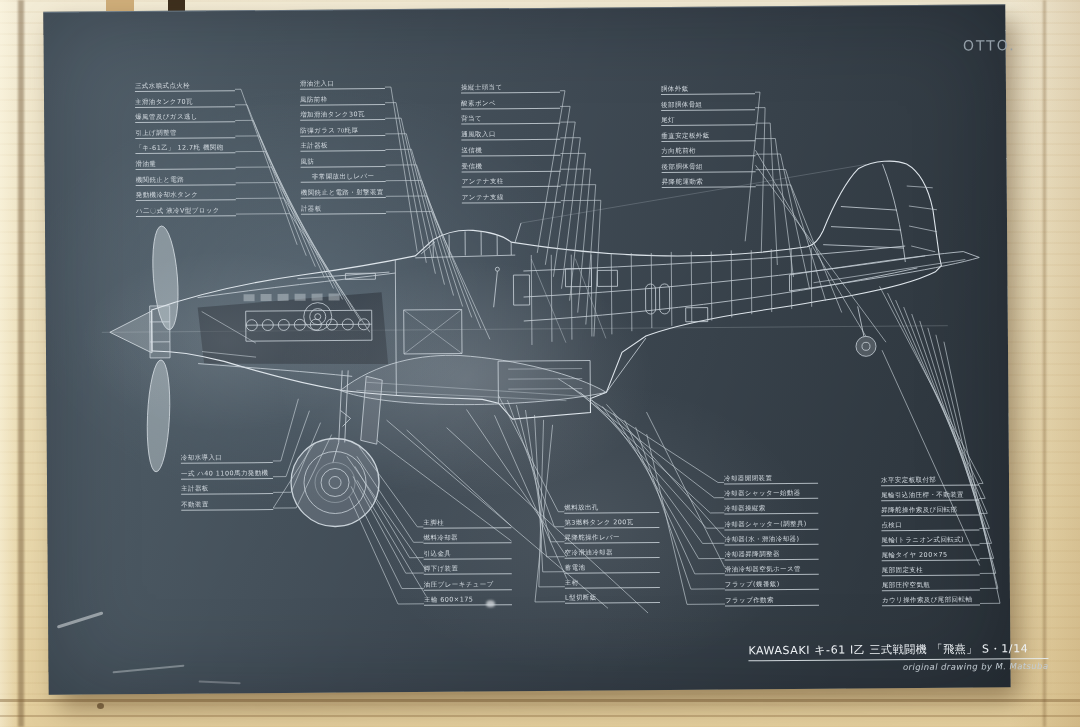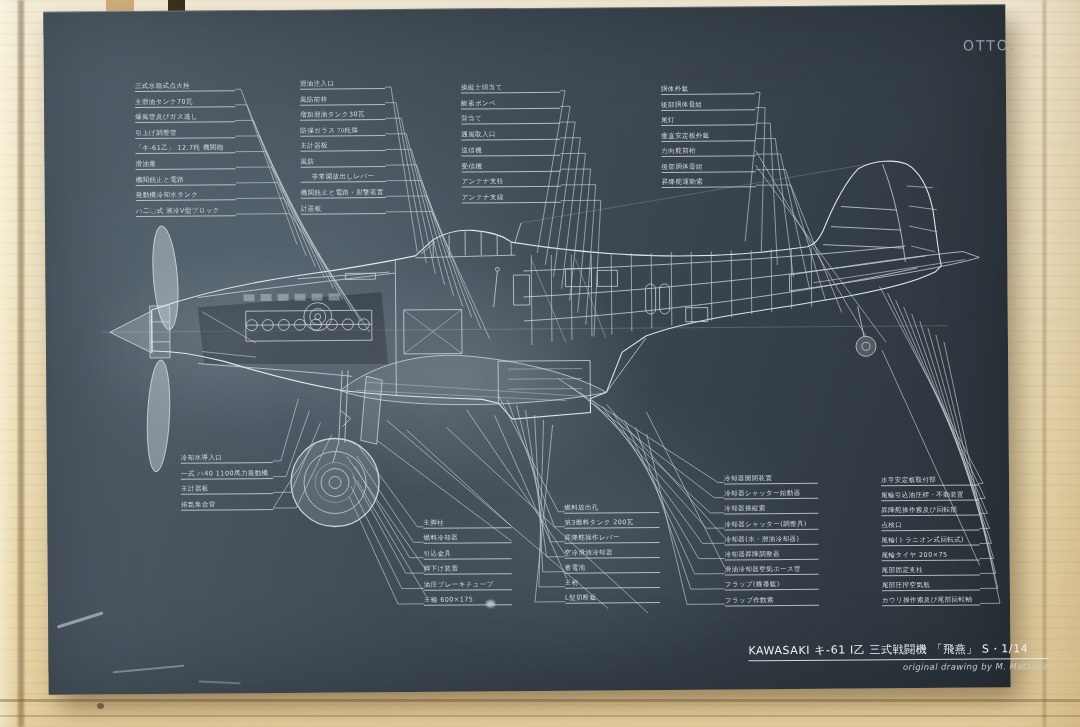--- a/index.html
+++ b/index.html
@@ -321,21 +321,21 @@
       <div class="lbl" style="left: 617px; top: 77px; width: 94px;">胴体外鈑</div>
       <div class="lbl" style="left: 617px; top: 92.5px; width: 94px;">後部胴体骨組</div>
       <div class="lbl" style="left: 617px; top: 108px; width: 94px;">尾灯</div>
       <div class="lbl" style="left: 617px; top: 123.5px; width: 94px;">垂直安定板外鈑</div>
       <div class="lbl" style="left: 617px; top: 139px; width: 94px;">方向舵前桁</div>
       <div class="lbl" style="left: 617px; top: 154.5px; width: 94px;">後部胴体骨組</div>
       <div class="lbl" style="left: 617px; top: 170px; width: 94px;">昇降舵運動索</div>
       <div class="lbl" style="left: 134px; top: 442px; width: 92px;">冷却水導入口</div>
       <div class="lbl" style="left: 134px; top: 457.7px; width: 92px;">一式 ハ40 1100馬力発動機</div>
       <div class="lbl" style="left: 134px; top: 473.4px; width: 92px;">主計器板</div>
-      <div class="lbl" style="left: 134px; top: 489.1px; width: 92px;">排気集合管</div>
+      <div class="lbl" style="left: 134px; top: 489.1px; width: 92px;">不動装置</div>
       <div class="lbl" style="left: 376px; top: 509px; width: 88px;">主脚柱</div>
       <div class="lbl" style="left: 376px; top: 524.4px; width: 88px;">燃料冷却器</div>
       <div class="lbl" style="left: 376px; top: 539.8px; width: 88px;">引込金具</div>
       <div class="lbl" style="left: 376px; top: 555.2px; width: 88px;">脚下げ装置</div>
       <div class="lbl" style="left: 376px; top: 570.6px; width: 88px;">油圧ブレーキチューブ</div>
       <div class="lbl" style="left: 376px; top: 586px; width: 88px;">主輪 600×175</div>
       <div class="lbl" style="left: 517px; top: 495px; width: 95px;">燃料放出孔</div>
       <div class="lbl" style="left: 517px; top: 510px; width: 95px;">第3燃料タンク 200瓦</div>
       <div class="lbl" style="left: 517px; top: 525px; width: 95px;">昇降舵操作レバー</div>
       <div class="lbl" style="left: 517px; top: 540px; width: 95px;">空冷滑油冷却器</div>

